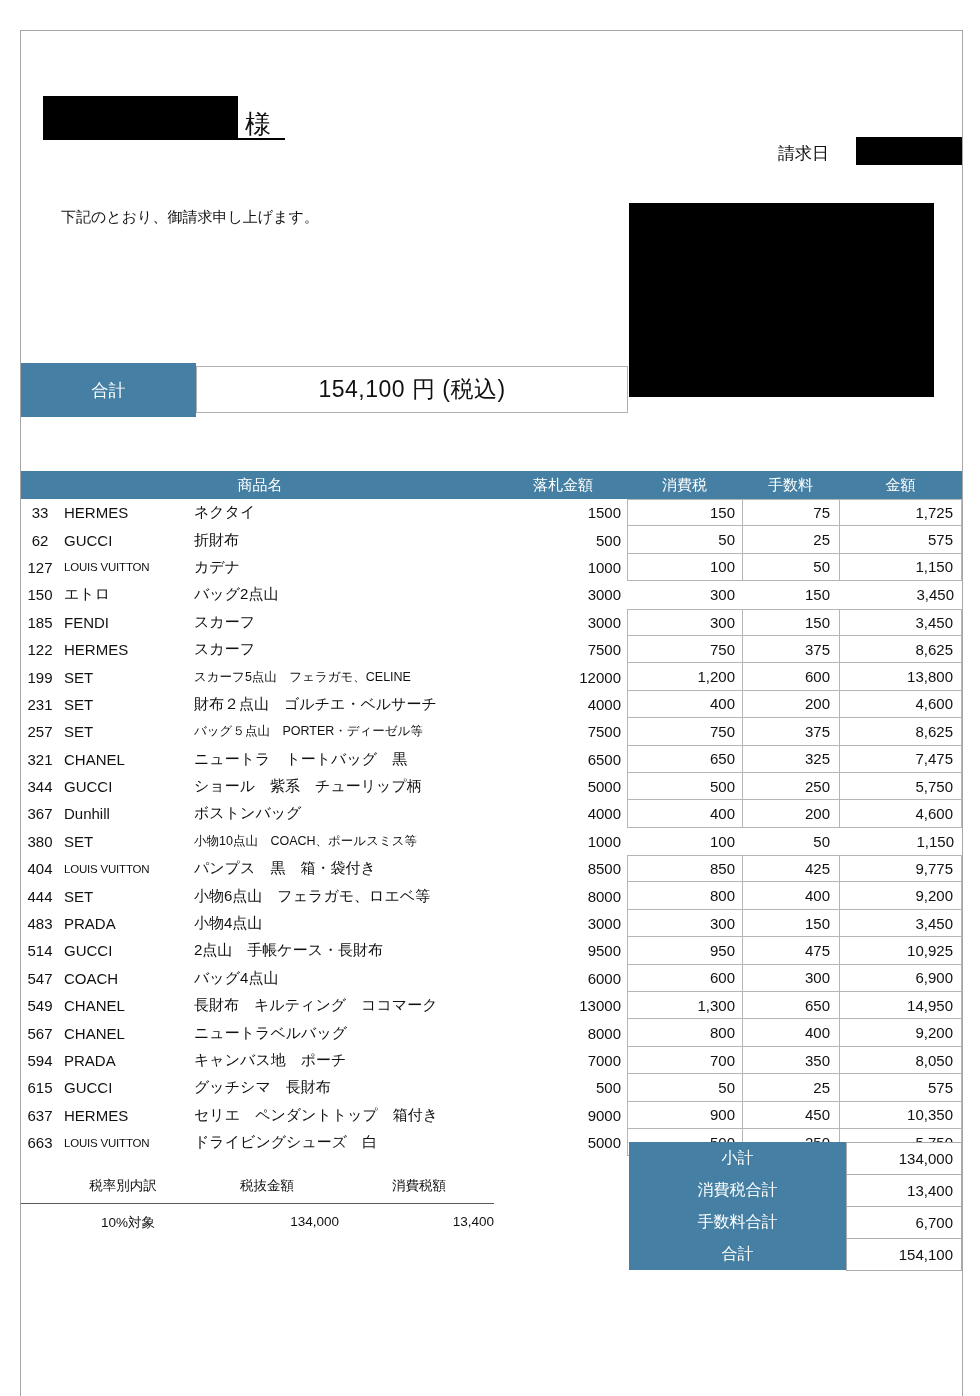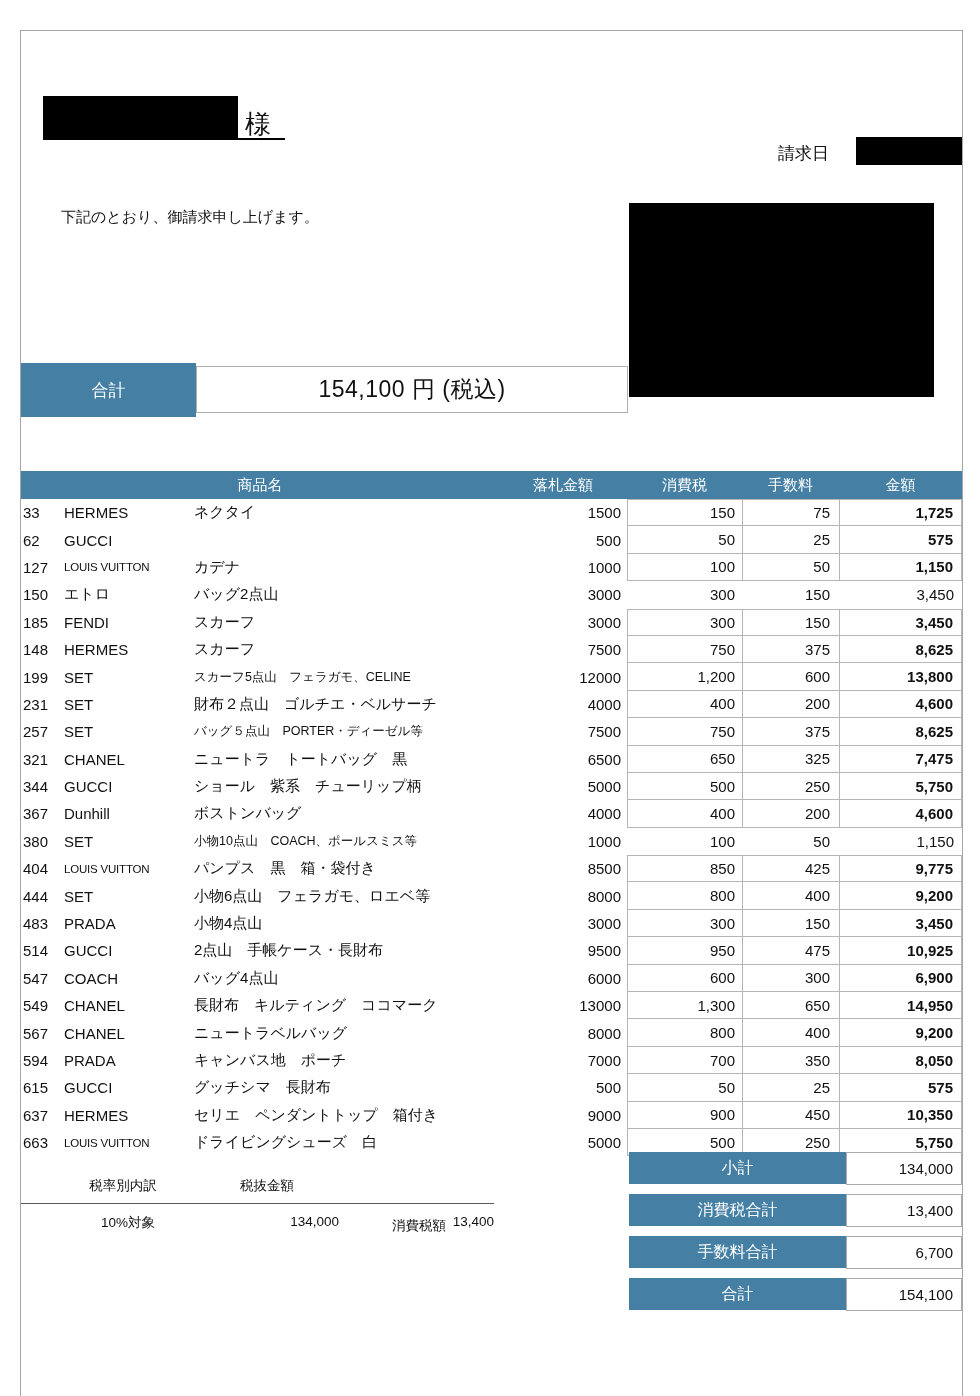--- a/index.html
+++ b/index.html
@@ -46,38 +46,38 @@
   }
 
   
   .items-table { position:absolute; left:0; top:440px; width:941px; }
   .grid-row { display:grid; grid-template-columns:478px 128px 115px 97px 123px; }
   .thead-row { height:28px; color:#fff; font-size:15px; }
   .thead-row > div { display:flex; align-items:center; justify-content:center; }
   .irow { height:27.4px; font-size:15px; align-items:stretch; }
   .irow > div { display:flex; align-items:center; }
   .c-prod { padding-left:2px; }
-  .c-no { width:34px; text-align:left; flex:none; display:inline-block; }
+  .c-no { width:34px; text-align:center; flex:none; display:inline-block; }
   .c-brand { margin-left:7px; width:124px; flex:none; white-space:nowrap; }
   .c-name { margin-left:6px; flex:1; white-space:nowrap; }
   .c-brand.sm { font-size:11.5px; letter-spacing:-0.2px; }
   .c-name.sm { font-size:12.5px; }
   .num { justify-content:flex-end; }
   .c-bid  { padding-right:6px; }
   .c-tax  { padding-right:7px; }
   .c-fee  { padding-right:9px; }
   .c-amt  { padding-right:8px; }
   .bx-l { border-left:1px solid #b5b5b5; }
-  .bx-r { border-right:1px solid #b5b5b5;font-weight:bold; }
+  .bx-r { border-right:1px solid #b5b5b5; }
   .bx-b { border-bottom:1px solid #b5b5b5; }
   .bx-t { border-top:1px solid #b5b5b5; }
 
   
   .summary { position:absolute; left:608px; top:1111px; width:333px; }
-  .summary-row { display:flex; height:32px;margin-top:10px; }
+  .summary-row { display:flex; height:32px; }
   .summary-label {
     width:217px; color:#fff; font-size:16px;
     display:flex; align-items:center; justify-content:center;
   }
   .summary-value {
     width:116px; background:#fff; border:1px solid #ababab; margin-bottom:-1px;
     display:flex; align-items:center; justify-content:flex-end;
     padding-right:8px; font-size:15px;
   }
 
@@ -135,20 +135,21 @@
           </div>
           <div class="num c-bid">1500</div>
           <div class="num c-tax bx-l bx-b bx-t">150</div>
           <div class="num c-fee bx-l bx-b bx-t">75</div>
           <div class="num c-amt bx-l bx-b bx-r bx-t">1,725</div>
         </div>
         <div class="grid-row irow">
           <div class="c-prod">
             <div class="c-no">62</div>
             <div class="c-brand">GUCCI</div>
+            <div class="c-name">折財布</div>
           </div>
           <div class="num c-bid">500</div>
           <div class="num c-tax bx-l bx-b">50</div>
           <div class="num c-fee bx-l bx-b">25</div>
           <div class="num c-amt bx-l bx-b bx-r">575</div>
         </div>
         <div class="grid-row irow">
           <div class="c-prod">
             <div class="c-no">127</div>
             <div class="c-brand sm">LOUIS VUITTON</div>
@@ -176,21 +177,21 @@
             <div class="c-brand">FENDI</div>
             <div class="c-name">スカーフ</div>
           </div>
           <div class="num c-bid">3000</div>
           <div class="num c-tax bx-l bx-b bx-t">300</div>
           <div class="num c-fee bx-l bx-b bx-t">150</div>
           <div class="num c-amt bx-l bx-b bx-r bx-t">3,450</div>
         </div>
         <div class="grid-row irow">
           <div class="c-prod">
-            <div class="c-no">148</div>
+            <div class="c-no">122</div>
             <div class="c-brand">HERMES</div>
             <div class="c-name">スカーフ</div>
           </div>
           <div class="num c-bid">7500</div>
           <div class="num c-tax bx-l bx-b">750</div>
           <div class="num c-fee bx-l bx-b">375</div>
           <div class="num c-amt bx-l bx-b bx-r">8,625</div>
         </div>
         <div class="grid-row irow">
           <div class="c-prod">
@@ -407,20 +408,20 @@
         <div class="summary-value">6,700</div>
       </div>
       <div class="summary-row">
         <div class="summary-label accent">合計</div>
         <div class="summary-value">154,100</div>
       </div>
     </div>
 
   <div class="taxtbl-th t-center" style="left:32px;">税率別内訳</div>
   <div class="taxtbl-th t-center" style="left:176px;">税抜金額</div>
-  <div class="taxtbl-th t-center" style="left:328px;margin-top:40px;">消費税額</div>
+  <div class="taxtbl-th t-center" style="left:328px;">消費税額</div>
   <div class="tax-divider"></div>
   <div class="taxtbl-td t-center" style="left:37px;">10%対象</div>
   <div class="taxtbl-td t-right" style="left:178px;">134,000</div>
   <div class="taxtbl-td t-right" style="left:333px;">13,400</div>
 
 
 </div>
 
 </body></html>

